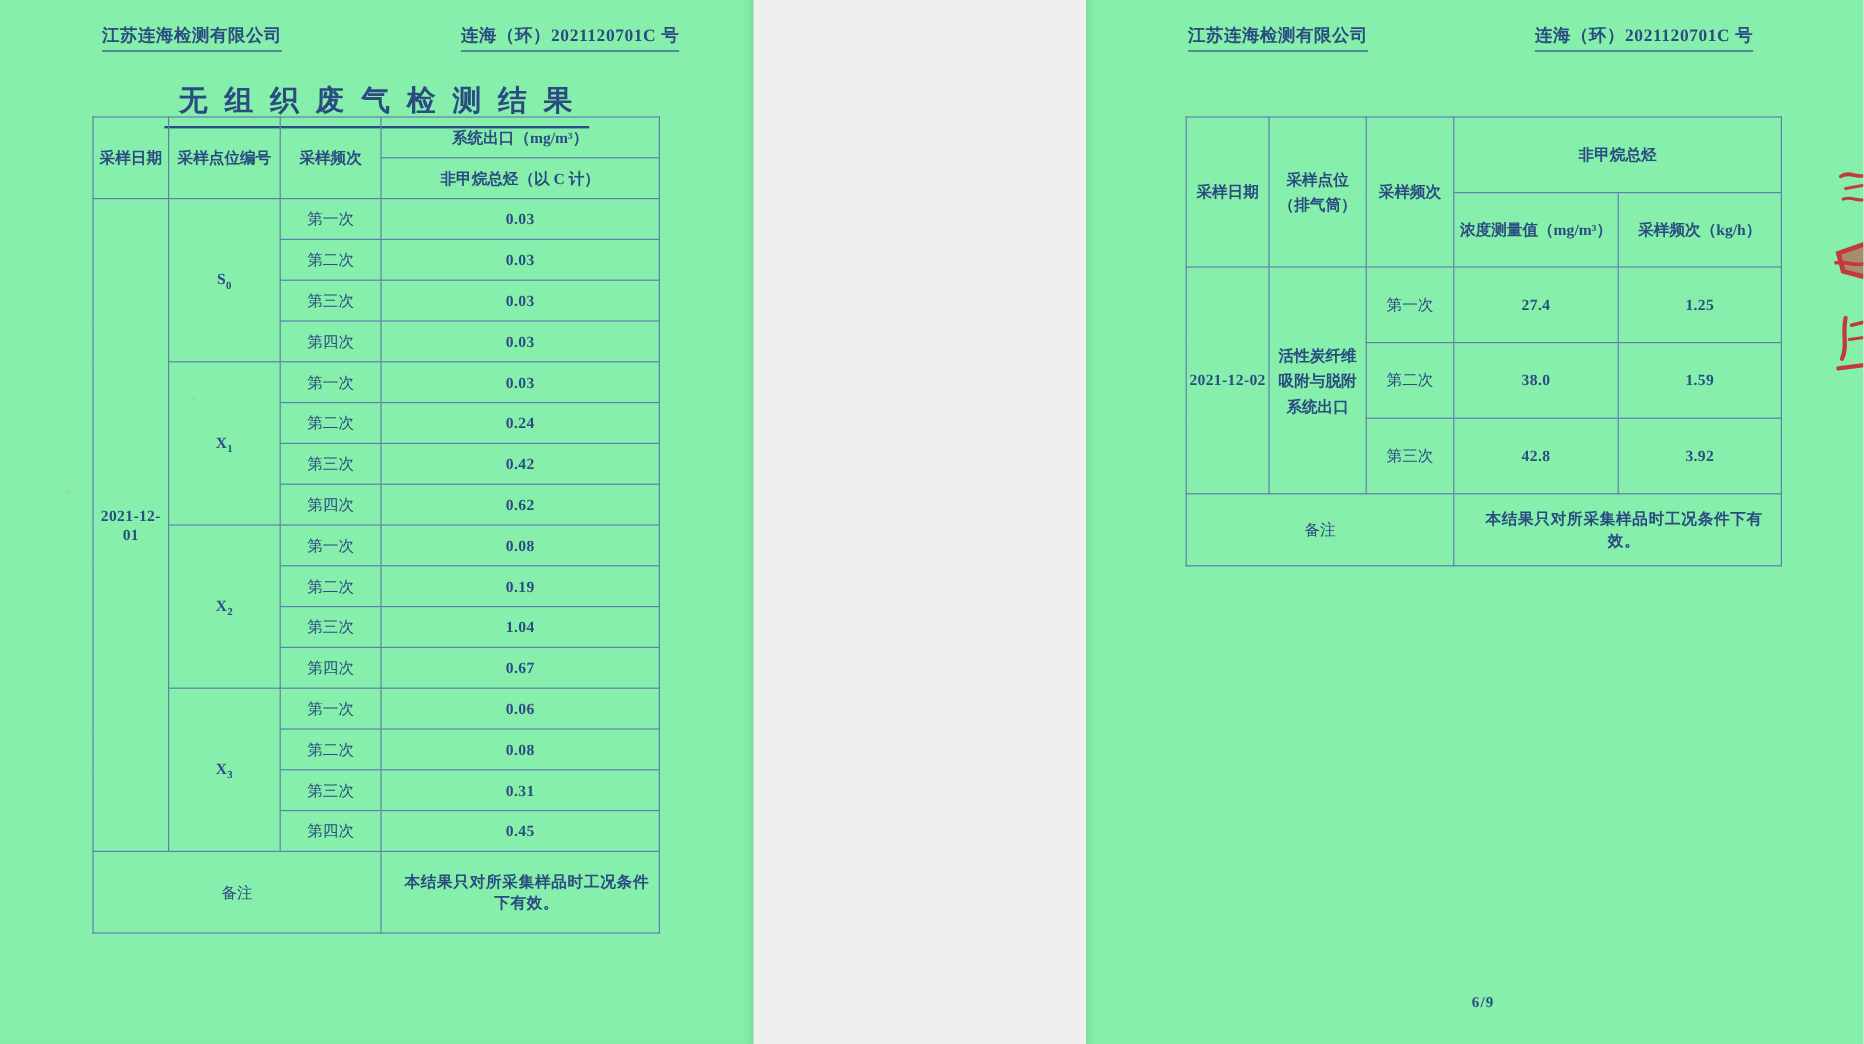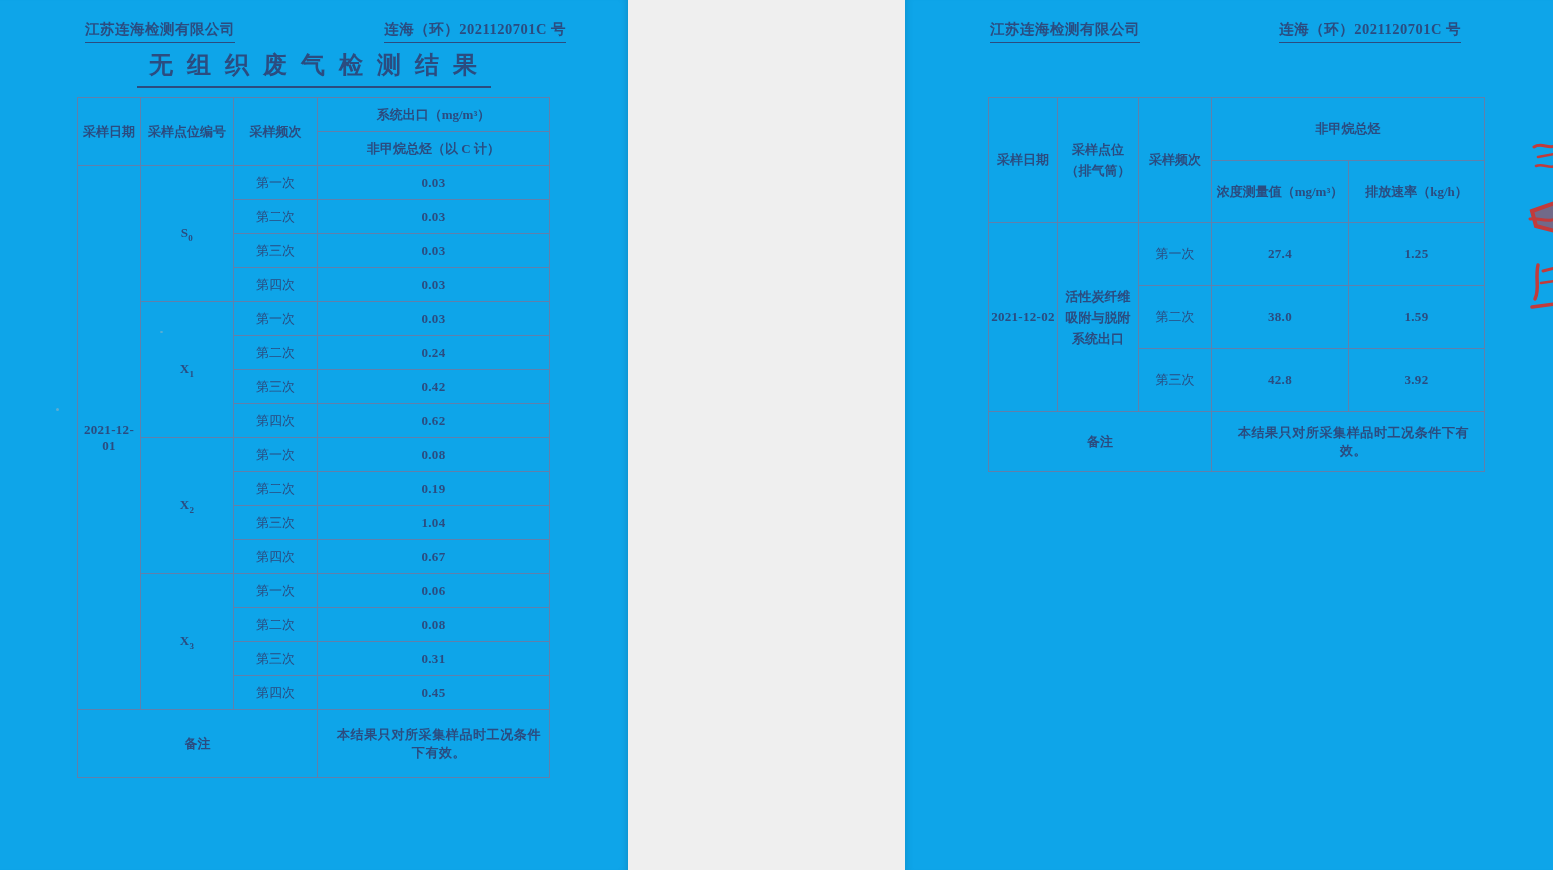--- a/index.html
+++ b/index.html
@@ -2,51 +2,51 @@
 <html><head>
 <meta charset="utf-8">
 <style>
   html,body{margin:0;padding:0;}
   body{
     width:1553px;height:870px;position:relative;overflow:hidden;
     background:#e9e9e9;
     font-family:"Liberation Serif","DejaVu Serif",serif;
     color:#2b4c80;
   }
-  .page{position:absolute;top:0;height:870px;background:#0ea5e9;}
+  .page{position:absolute;top:0;height:870px;background:#86efac;}
   #left-page{left:0;width:628px;box-shadow:inset -7px 0 9px -7px rgba(0,0,0,.18);}
   #right-page{left:905px;width:648px;box-shadow:inset 7px 0 9px -7px rgba(0,0,0,.14);}
   .gutter{position:absolute;top:0;left:628px;width:277px;height:870px;background:#efefef;}
 
   .doc-header{position:absolute;top:20px;left:0;right:0;display:flex;
     justify-content:space-between;font-size:14.5px;font-weight:bold;letter-spacing:.5px;}
   #left-page .doc-header{padding:0 62px 0 85px;}
   #right-page .doc-header{padding:0 92px 0 85px;}
   .uline{border-bottom:1.6px solid #2b4c80;padding-bottom:3px;}
 
-  .doc-title{position:absolute;top:49px;width:100%;text-align:center;}
+  .doc-title{position:absolute;top:68px;width:100%;text-align:center;}
   .doc-title span{display:inline-block;font-size:24px;font-weight:bold;
     letter-spacing:14px;padding:0 0 5px 12px;border-bottom:2.2px solid #2b4c80;}
 
   table.doc-table{position:absolute;border-collapse:collapse;table-layout:fixed;background:transparent;}
   .doc-table td{border:1.6px solid #6080ac;text-align:center;vertical-align:middle;
     font-size:13px;padding:0 2px;overflow:hidden;}
   .lt{left:77px;top:97px;width:472px;}
   .lt tr{height:34px;}
   .lt tr.remark-row{height:68px;}
   .rt{left:83px;top:97px;width:496px;}
   .rt tr.h1{height:63px;}
   .rt tr.h2{height:62px;padding-left:19px;}
   .rt tr.data{height:63px;}
   .rt tr.remark-row{height:60px;}
   .doc-table .hcell{font-weight:600;}
   .doc-table .val{font-weight:bold;letter-spacing:.3px;}
   .doc-table sub{font-size:9px;}
   .remark-text{text-align:center;padding-left:13px !important;letter-spacing:.6px;font-weight:600;}
-  .remark-label{font-weight:700;}
+  .remark-label{font-weight:400;}
   .point-lines div{line-height:21px;font-weight:600;}
 
   .page-number{position:absolute;top:828px;font-size:12.5px;font-weight:bold;
     text-align:center;letter-spacing:1px;}
   #left-page .page-number{left:77px;width:472px;}
   #right-page .page-number{left:83px;width:496px;}
 
   .red-marks{position:absolute;left:1524px;top:133px;width:29px;height:180px;overflow:hidden;}
   .speck{position:absolute;border-radius:50%;background:#b9b9b9;opacity:.45;}
 </style>
@@ -185,21 +185,21 @@
       <td rowspan="2" class="hcell">采样日期</td>
       <td rowspan="2" class="hcell point-lines">
         <div>采样点位</div>
         <div>（排气筒）</div>
       </td>
       <td rowspan="2" class="hcell">采样频次</td>
       <td colspan="2" class="hcell">非甲烷总烃</td>
     </tr>
     <tr class="h2">
       <td class="hcell">浓度测量值（mg/m³）</td>
-      <td class="hcell">排放速率（kg/h）</td>
+      <td class="hcell">采样频次（kg/h）</td>
     </tr>
 
     <tr class="data">
       <td rowspan="3" class="val">2021-12-02</td>
       <td rowspan="3" class="point-lines">
         <div>活性炭纤维</div>
         <div>吸附与脱附</div>
         <div>系统出口</div>
       </td>
       <td>第一次</td>
@@ -217,20 +217,21 @@
       <td class="val">3.92</td>
     </tr>
 
     <tr class="remark-row">
       <td colspan="3" class="remark-label">备注</td>
       <td colspan="2" class="remark-text">本结果只对所采集样品时工况条件下有效。</td>
     </tr>
     </tbody>
   </table>
 
+  <div class="page-number">6/9</div>
 </div>
 
 <div class="red-marks">
   <svg width="29" height="180" viewBox="0 0 29 180">
     <g stroke="#c23b3b" fill="none" stroke-linecap="round">
       <path d="M10 14 C 17 9, 24 16, 31 13" stroke-width="3"></path>
       <path d="M14 24 L 31 21" stroke-width="2.5"></path>
       <path d="M12 33 C 19 30, 25 36, 31 33" stroke-width="2.5"></path>
       <path d="M8 78 L 31 70 L 31 98 L 12 93 Z" stroke-width="4" fill="#c23b3b" fill-opacity="0.55"></path>
       <path d="M6 86 C 14 84, 22 90, 31 86" stroke-width="3"></path>

